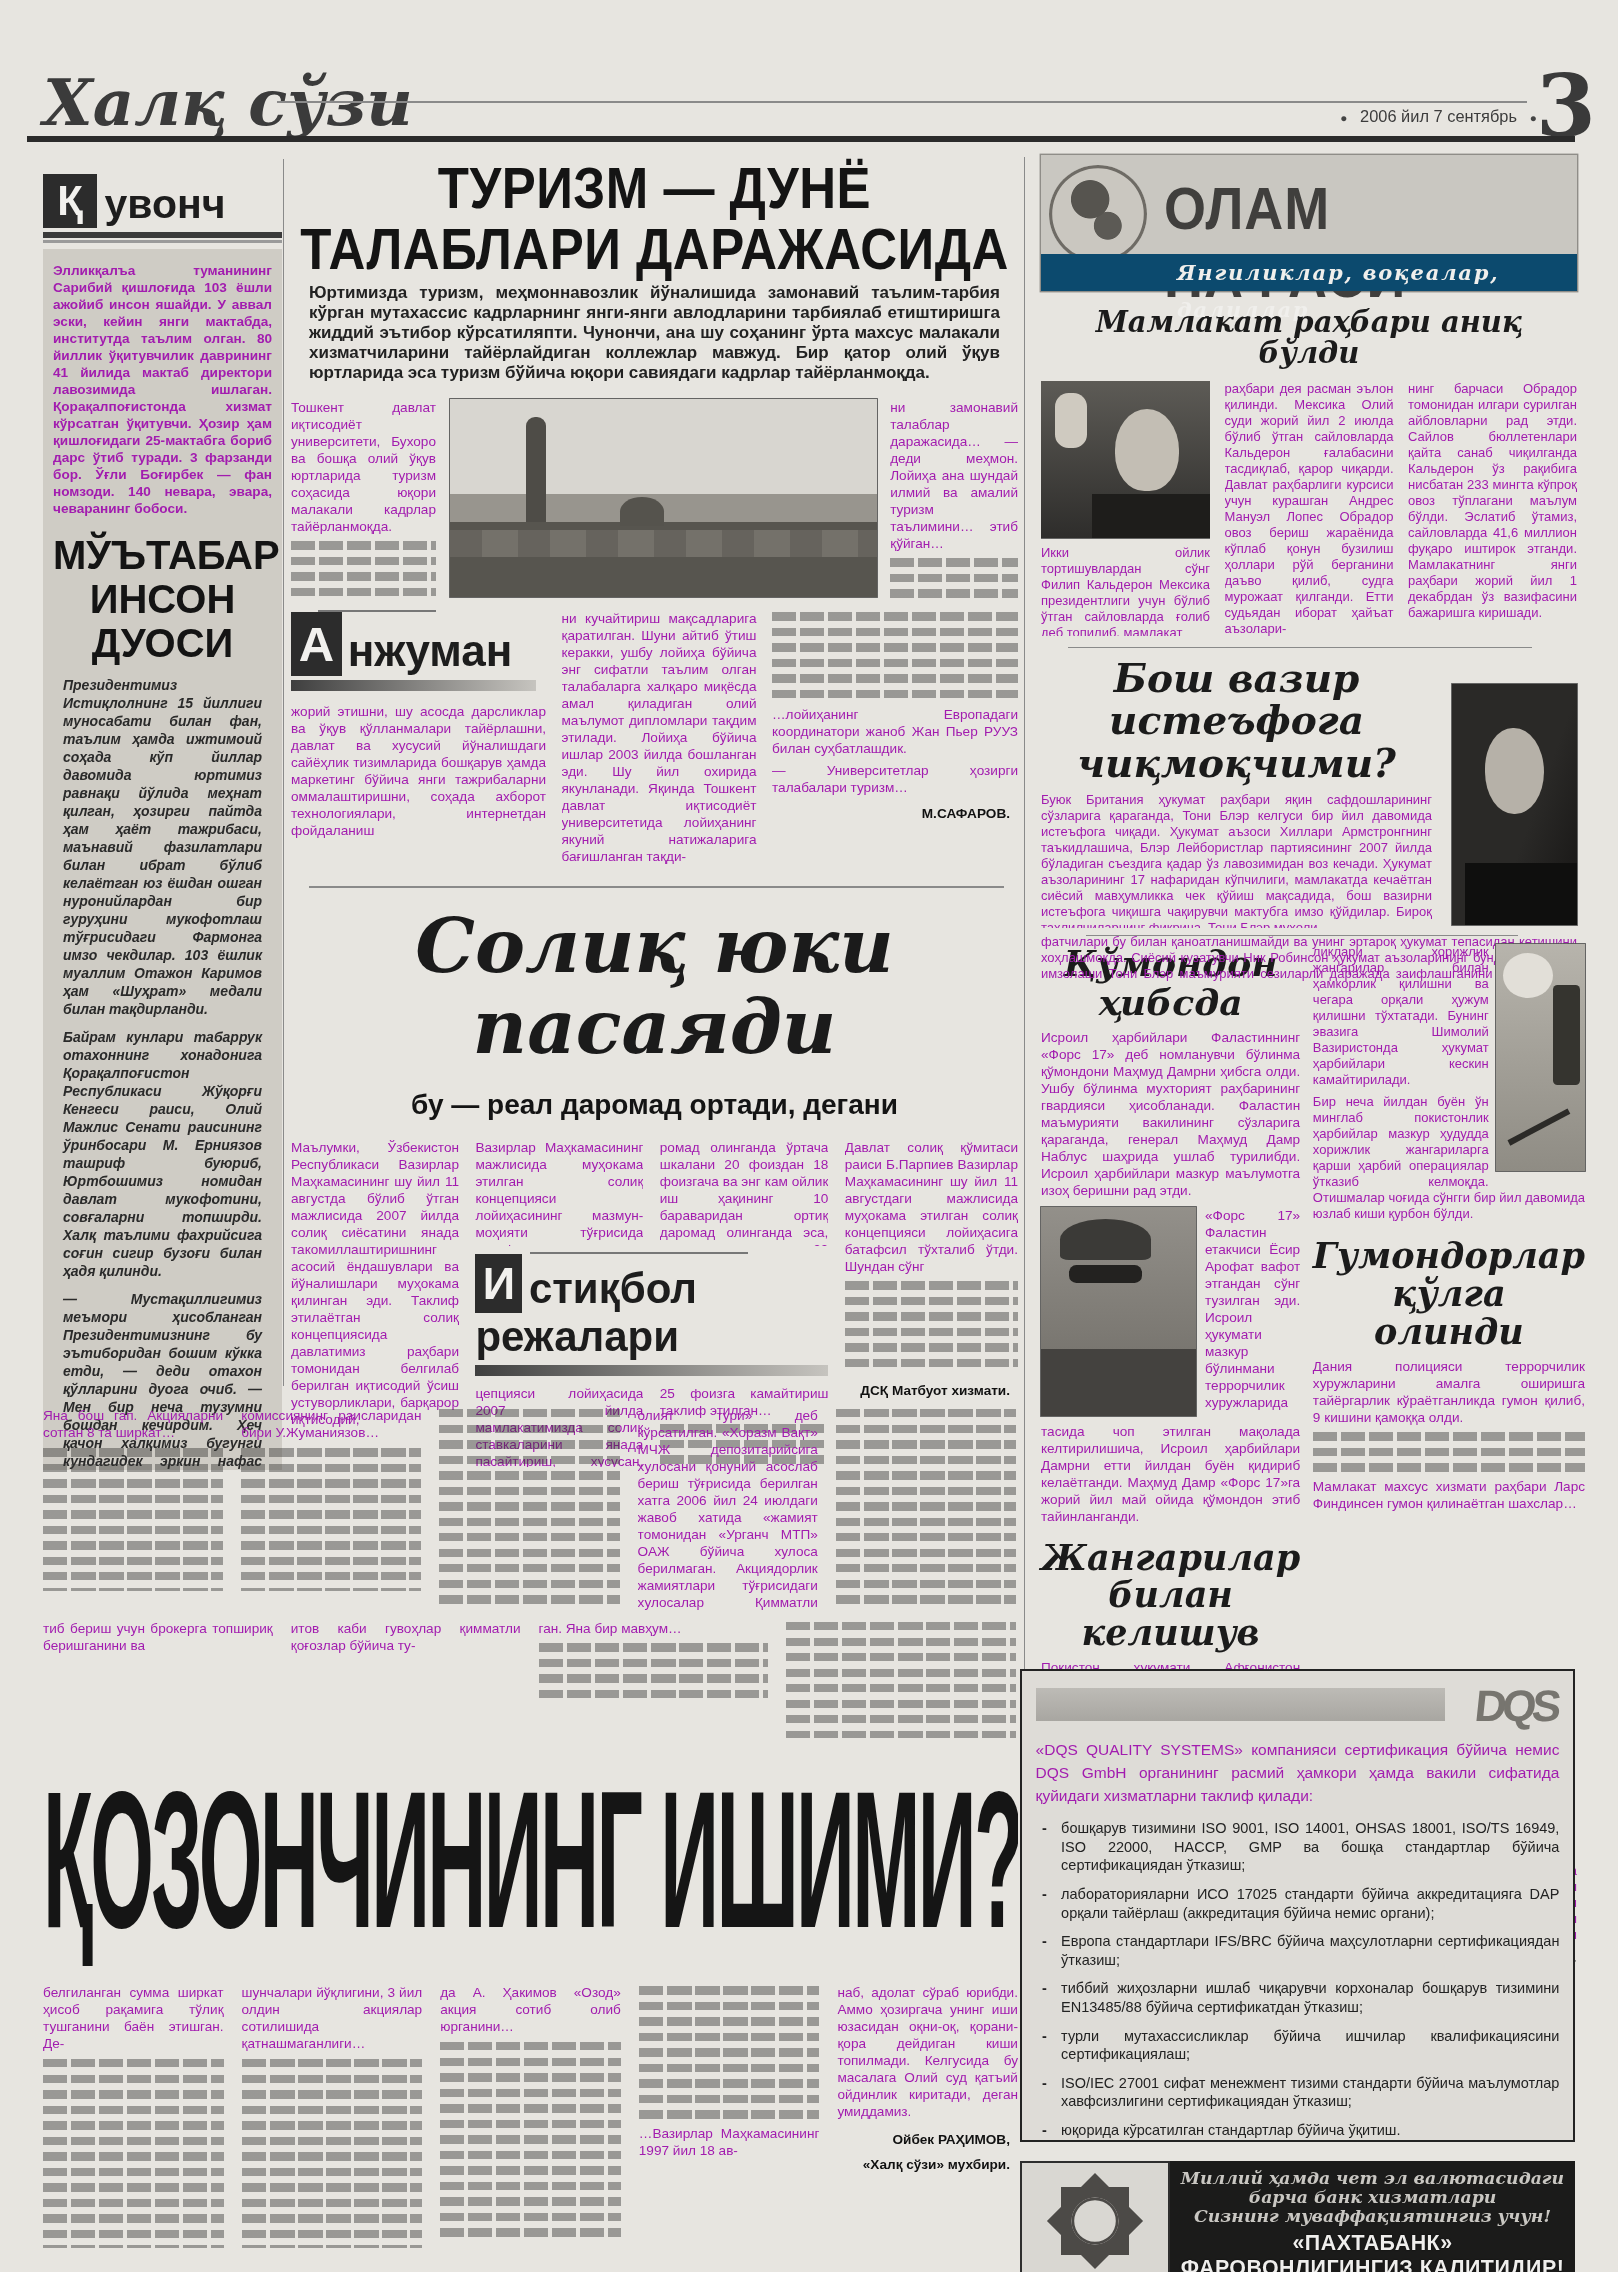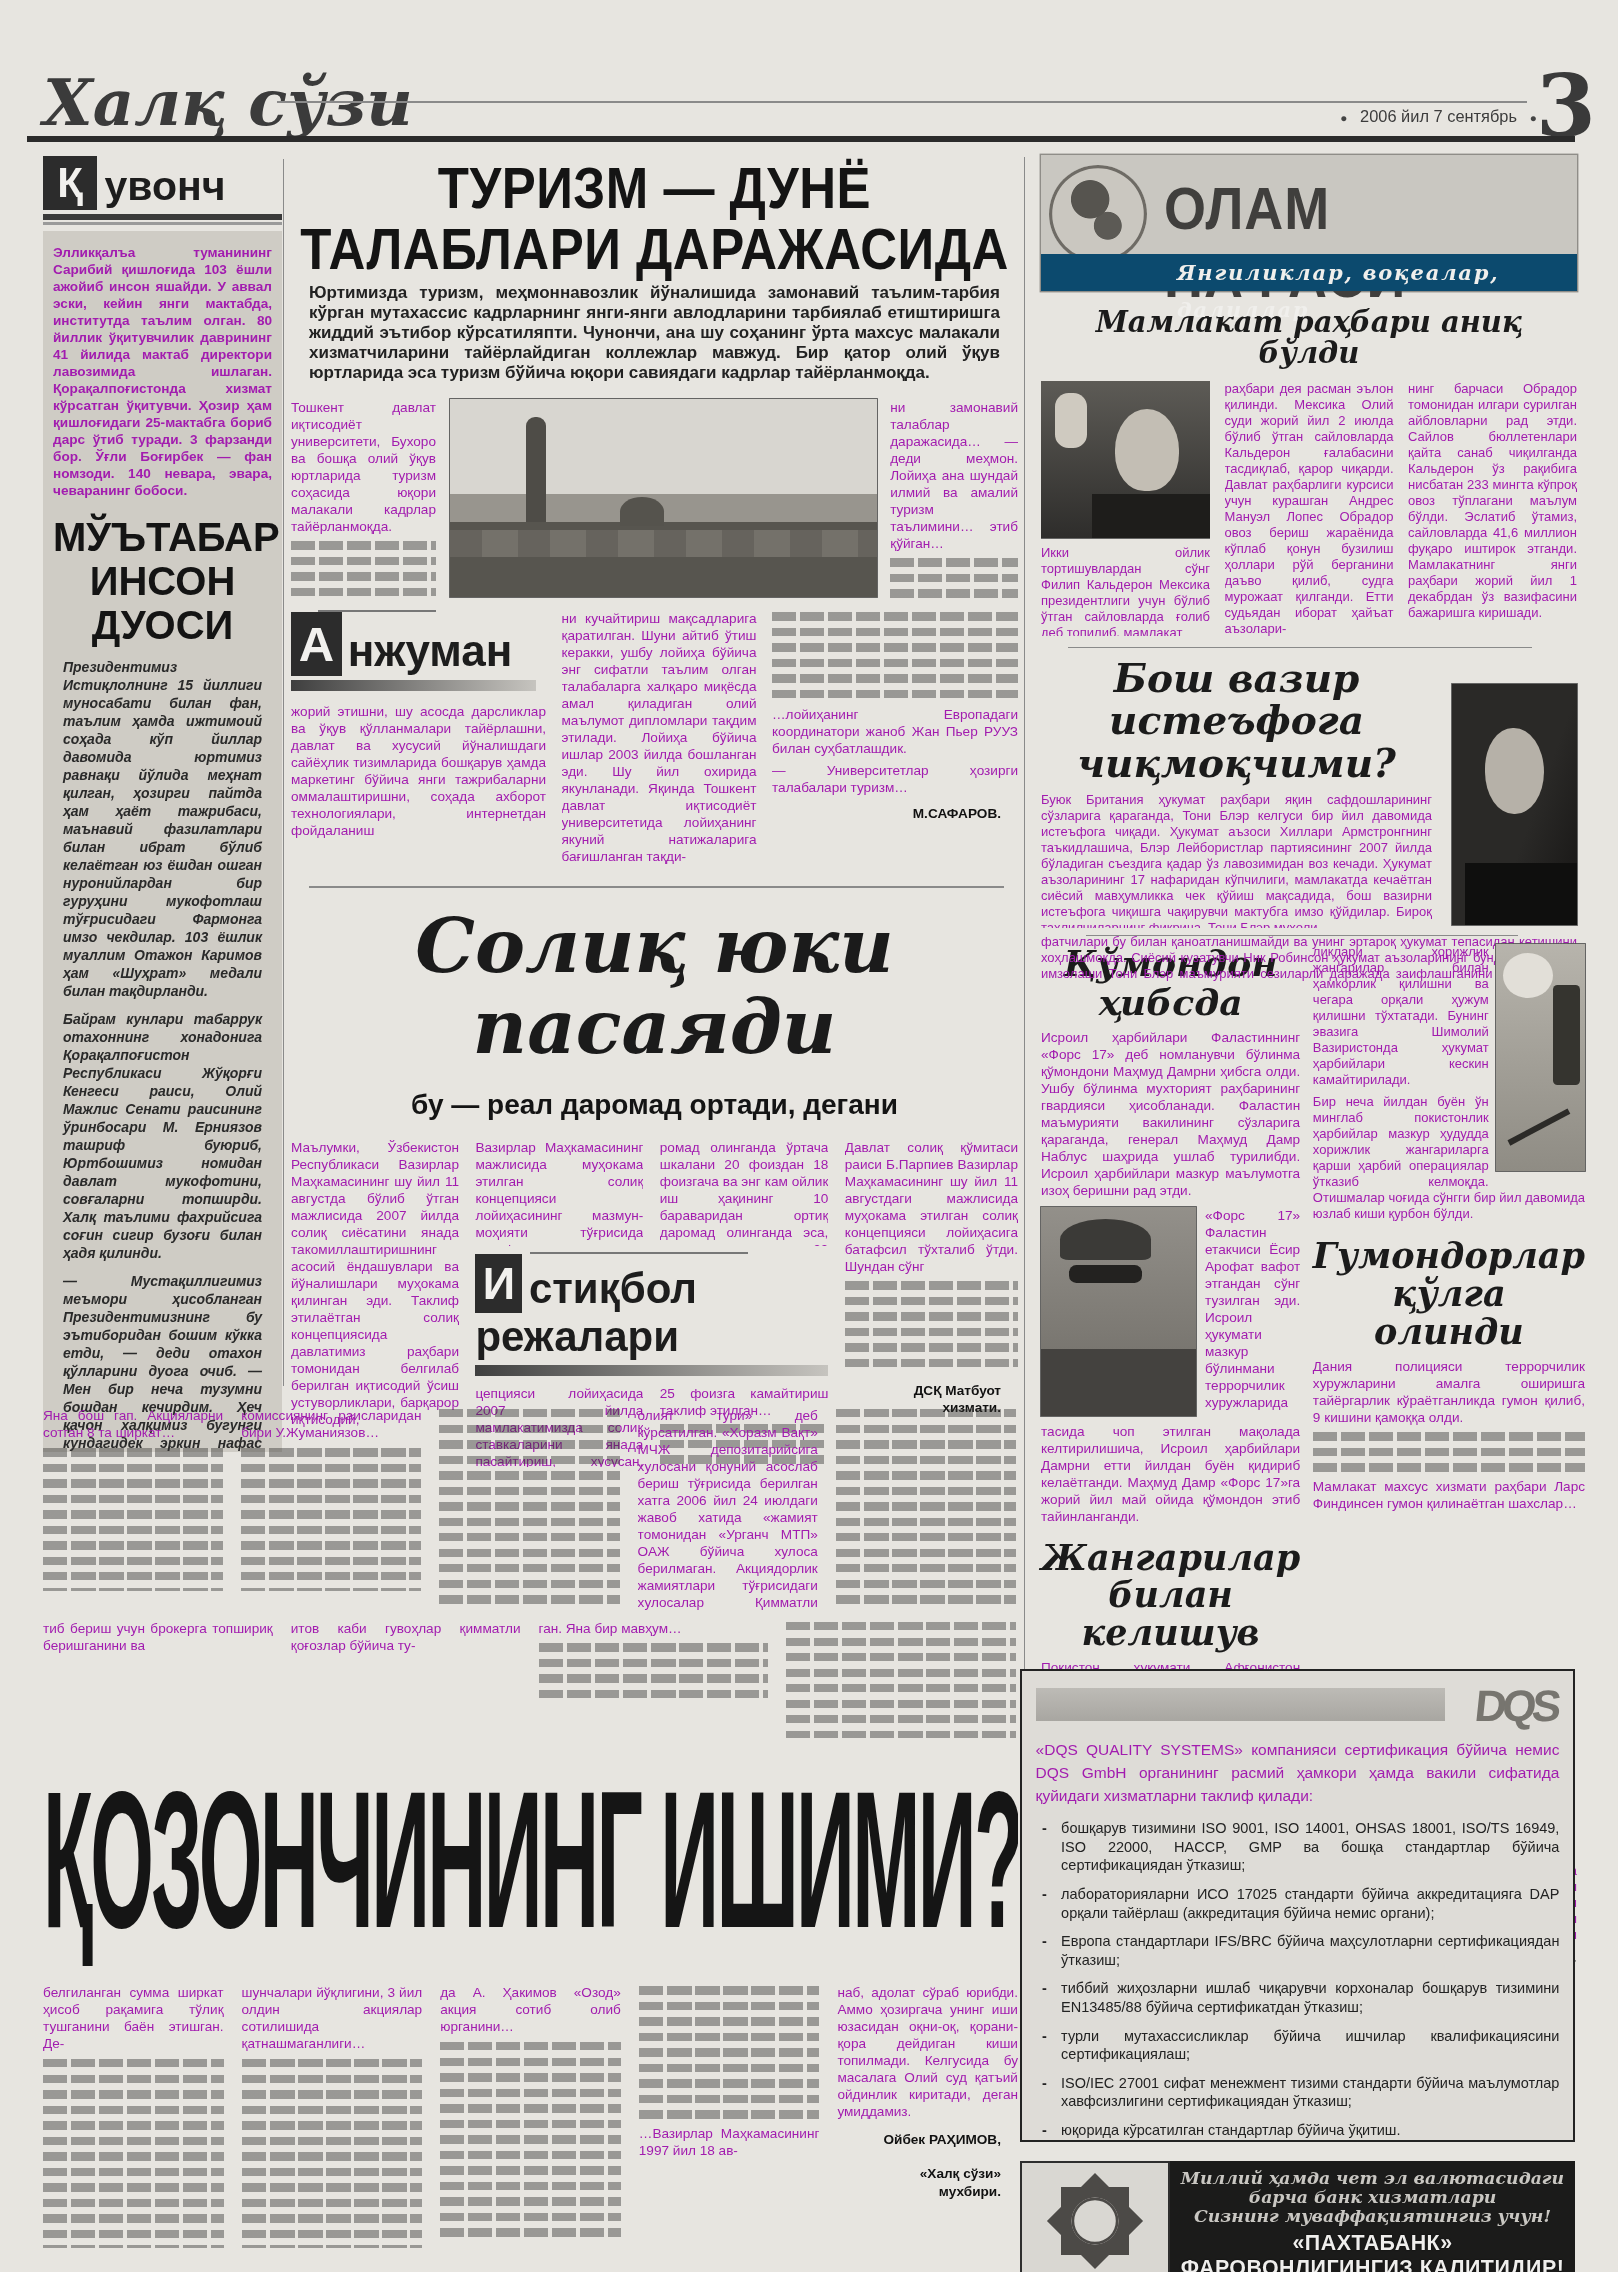--- a/index.html
+++ b/index.html
@@ -7,21 +7,21 @@
         font-family:"Liberation Sans",sans-serif;color:#222;overflow:hidden;}
   .abs{position:absolute;}
   .rule{background:#8a8a8a;}
   .bt{font-size:13.6px;line-height:17px;text-align:justify;margin:0;color:#a21caf;}
   .lead{font-weight:bold;font-size:17px;line-height:20px;text-align:justify;}
   .serifbody{font-family:Liberation Sans, sans-serif;font-style:italic;font-weight:bold;
              font-size:14px;line-height:18px;text-align:justify;color:#2a2a2a;margin:10px;}
   .script-h{font-family:"DejaVu Serif",serif;font-style:italic;font-weight:bold;
             color:#1b1b1b;text-align:center;line-height:1.08;}
   .sans-h{font-weight:bold;color:#141414;}
-  .byline{font-weight:bold;text-align:right;font-size:13.6px;line-height:17.3px;color:#111;margin:17px;}
+  .byline{font-weight:bold;text-align:right;font-size:13.6px;line-height:17.3px;color:#111;margin:8px;}
   .sim{opacity:.85;background:repeating-linear-gradient(to bottom,transparent 0 2.3px,rgba(50,50,48,.50) 2.3px 10.5px,transparent 10.5px 15.5px);
        -webkit-mask-image:repeating-linear-gradient(to right,#000 0 24.5px,transparent 24.5px 28px);
        mask-image:repeating-linear-gradient(to right,#000 0 24.5px,transparent 24.5px 28px);}
   .kicker{position:relative;}
   .kbox{display:inline-block;background:#2c2c2c;color:#f2f1ee;font-weight:bold;
         text-align:center;vertical-align:bottom;}
   .ktext{font-weight:bold;color:#1d1d1d;}
   .kbar{background:linear-gradient(90deg,#3f3f3f,#c6c4bf);height:11px;margin-top:4.5px;}
   .kline{background:#777;height:1.8px;}
   .ph{position:relative;overflow:hidden;background:#7a7874;box-shadow:0 0 0 0.9px #555;}
@@ -46,21 +46,21 @@
     <div class="abs datedots" style="left:1332px;top:107px;font-size:16.4px;color:#3c3c3c;">
       <span>2006 йил 7 сентябрь</span>
     </div>
     <div class="abs" style="left:1536px;top:55px;font-family:'DejaVu Serif',serif;font-weight:bold;font-size:86px;color:#3a3a3a;">3</div>
     <div class="abs" style="left:27px;top:136px;width:1548px;height:6.4px;background:#2b2b2b;"></div>
   </div>
 
   <div class="abs rule" style="left:1024px;top:157px;width:1.4px;height:1954px;"></div>
   <div class="abs rule" style="left:283px;top:159px;width:0.9px;height:1227px;"></div>
 
-  <div class="abs" style="left:43px;top:156px;width:239px;">
+  <div class="abs" style="left:43px;top:174px;width:239px;">
     <div class="kicker">
       <span class="kbox" style="width:54px;height:54px;font-size:42px;line-height:54px;">Қ</span>
       <span class="ktext" style="font-size:41px;margin-left:5.5px;">увонч</span>
       <div style="height:6.4px;background:#3a3a3a;margin-top:3.6px;"></div>
       <div style="height:2.7px;background:#9a9a9a;margin-top:2.3px;"></div>
     </div>
     <div class="gray-panel" style="margin-top:6.4px;padding:12.7px 10px;height:1195px;overflow:hidden;">
       <p class="bt" style="font-weight:bold;">Элликқалъа туманининг Сарибий қишлоғида 103 ёшли ажойиб инсон яшайди. У аввал эски, кейин янги мактабда, институтда таълим олган. 80 йиллик ўқитувчилик даврининг 41 йилида мактаб директори лавозимида ишлаган. Қорақалпоғистонда хизмат кўрсатган ўқитувчи. Ҳозир ҳам қишлоғидаги 25-мактабга бориб дарс ўтиб туради. 3 фарзанди бор. Ўғли Боғирбек — фан номзоди. 140 невара, эвара, чеваранинг бобоси.</p>
       <div class="sans-h" style="text-align:center;font-size:40px;line-height:44px;margin:15.5px 0 11.8px 0;">
         <div>МЎЪТАБАР</div>

